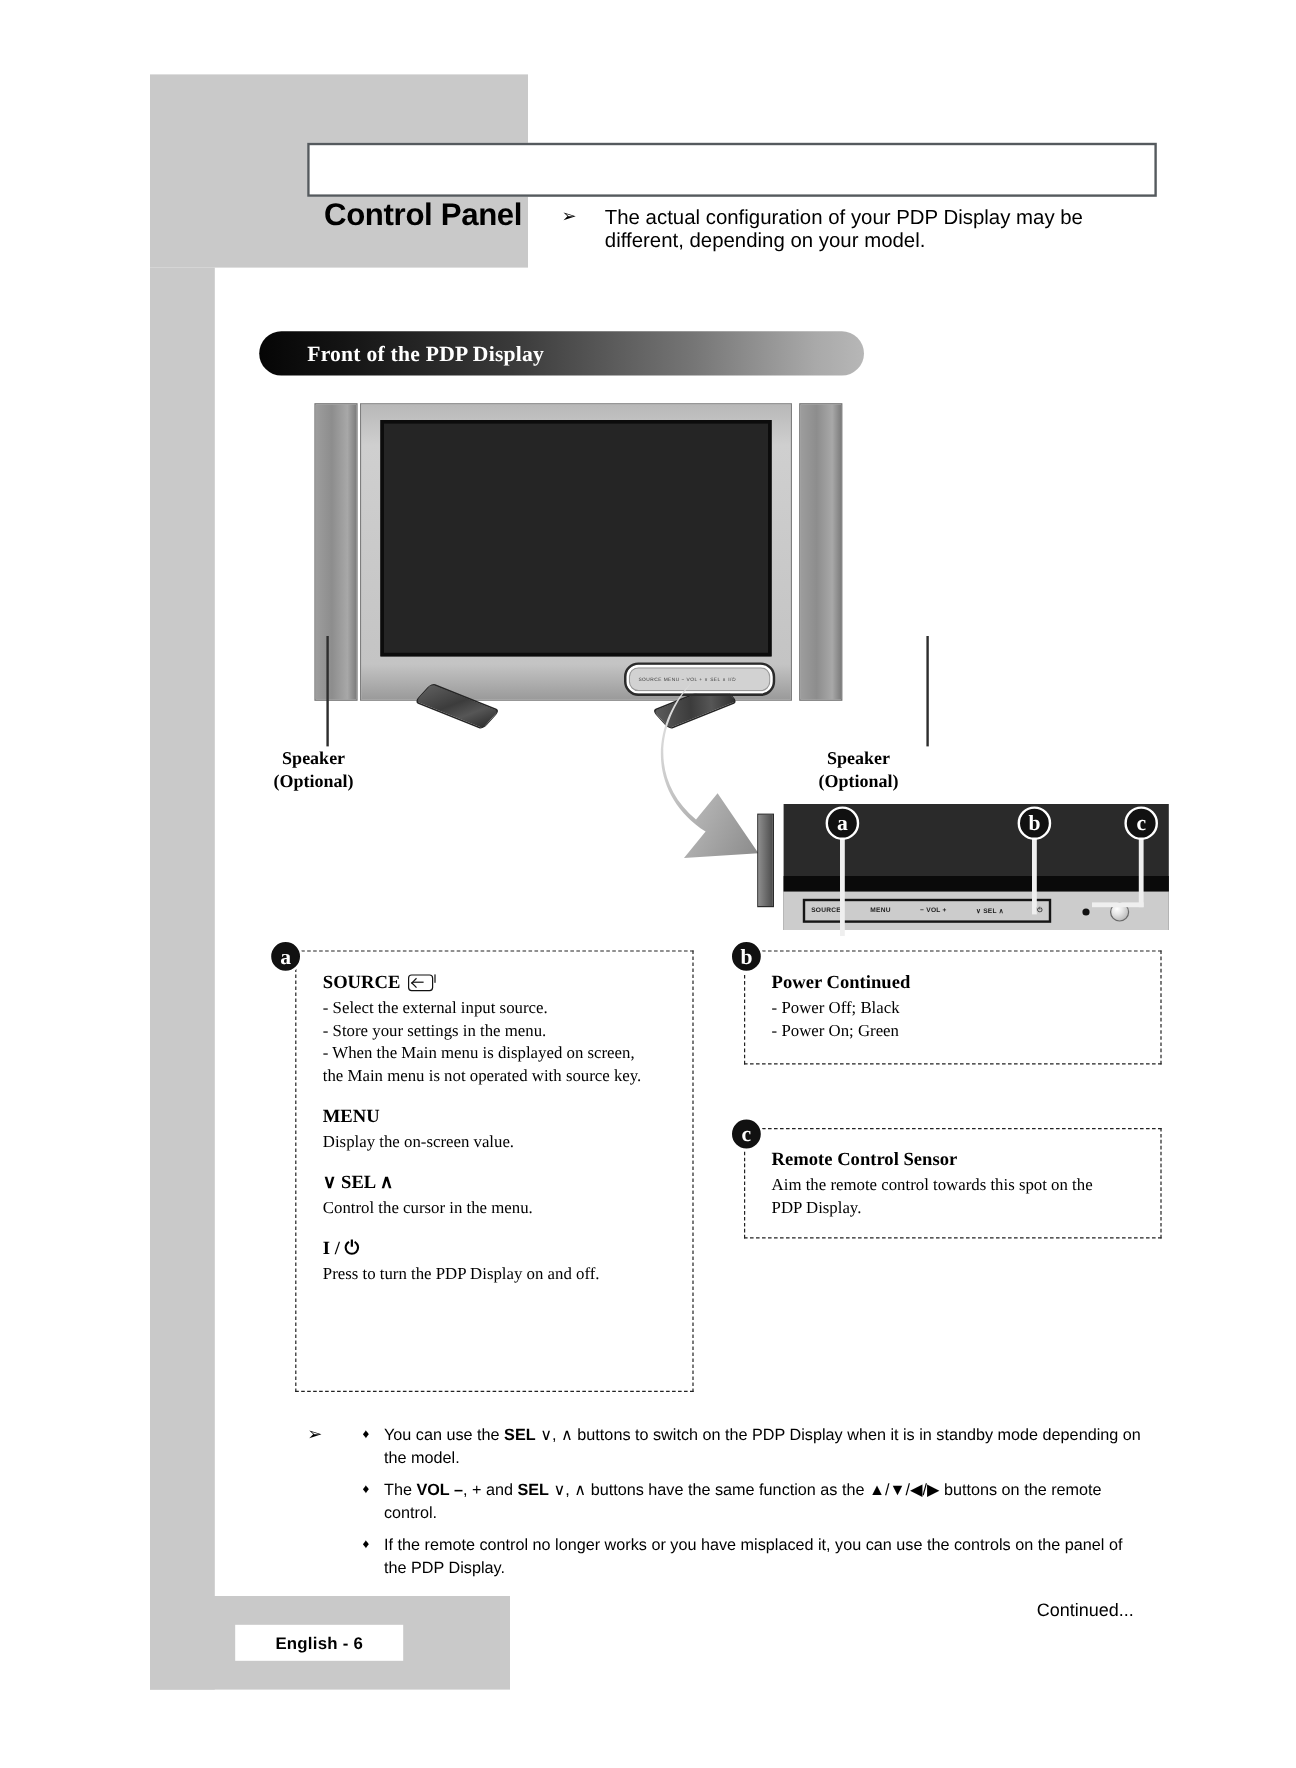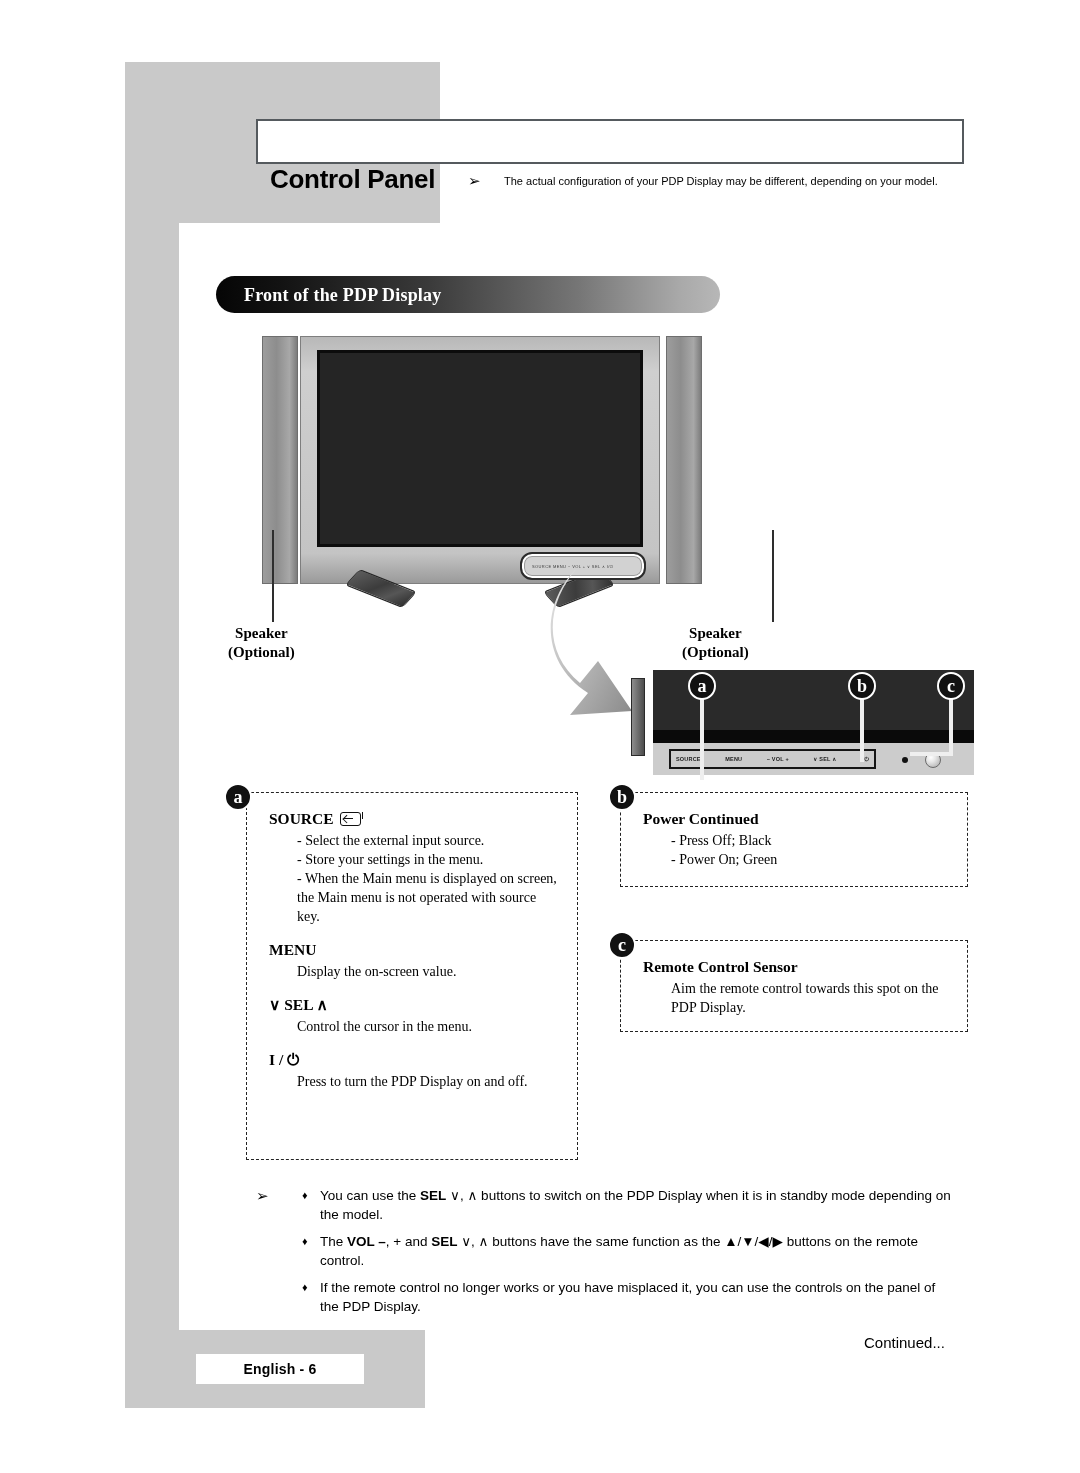--- a/index.html
+++ b/index.html
@@ -63,36 +63,36 @@
     width: 480px;
   }
   .top-note .arrow-glyph {
     position: absolute;
     left: 0; top: 1px;
     font-size: 15px;
     line-height: 1;
   }
   .top-note .note-text {
     margin-left: 36px;
-    font-size: 11px;
+    font-size: 17px;
     line-height: 19px;
     font-family: "Liberation Sans", sans-serif;
   }
 
   
   .section-banner {
     position: absolute;
     left: 216px; top: 276px;
     width: 504px; height: 37px;
     border-radius: 19px;
     background: linear-gradient(to right, #050505 0%, #141414 14%, #3a3a3a 42%, #767676 72%, #a9a9a9 92%, #b7b7b7 100%);
   }
   .section-banner .banner-text {
     position: absolute;
-    left: 28px; top: 50%;
+    left: 40px; top: 50%;
     transform: translateY(-50%);
     color: #ffffff;
     font-size: 18px;
     font-weight: bold;
     font-family: "Liberation Serif", serif;
     letter-spacing: 0.2px;
   }
 
   
   .pdp-figure {
@@ -321,21 +321,20 @@
     line-height: 20px;
     margin-bottom: 2px;
     display: flex;
     align-items: center;
     gap: 6px;
   }
   .blk-line {
     font-family: "Liberation Serif", serif;
     font-size: 14px;
     line-height: 19px;
-    margin-left: 28px;
   }
   .blk-line b { font-weight: bold; }
 
   
   .src-icon {
     display: inline-block;
     width: 19px; height: 12px;
     border: 1.6px solid #111;
     border-radius: 3px;
     position: relative;
@@ -397,21 +396,21 @@
   .continued {
     position: absolute;
     left: 864px; top: 1334px;
     font-size: 15px;
     font-family: "Liberation Sans", sans-serif;
   }
 
   .page-tag {
     position: absolute;
     left: 196px; top: 1354px;
-    width: 168px; height: 30px;
+    width: 140px; height: 30px;
     background: #ffffff;
     display: flex;
     align-items: center;
     justify-content: center;
     font-size: 14px;
     font-weight: bold;
     font-family: "Liberation Sans", sans-serif;
     letter-spacing: 0.2px;
   }
 </style>
@@ -529,21 +528,21 @@
       <div class="blk-line">Press to turn the PDP Display on and off.</div>
     </div>
 
   </div>
 </div>
 <div class="marker-circle m-a-box">a</div>
 
 <div class="desc-box" id="box-b">
   <div class="box-inner">
     <div class="blk-head">Power Continued</div>
-    <div class="blk-line">- Press Off; Black</div>
+    <div class="blk-line">- Power Off; Black</div>
     <div class="blk-line">- Power On; Green</div>
   </div>
 </div>
 <div class="marker-circle m-b-box">b</div>
 
 <div class="desc-box" id="box-c">
   <div class="box-inner">
     <div class="blk-head">Remote Control Sensor</div>
     <div class="blk-line">Aim the remote control towards this spot on the</div>
     <div class="blk-line">PDP Display.</div>

